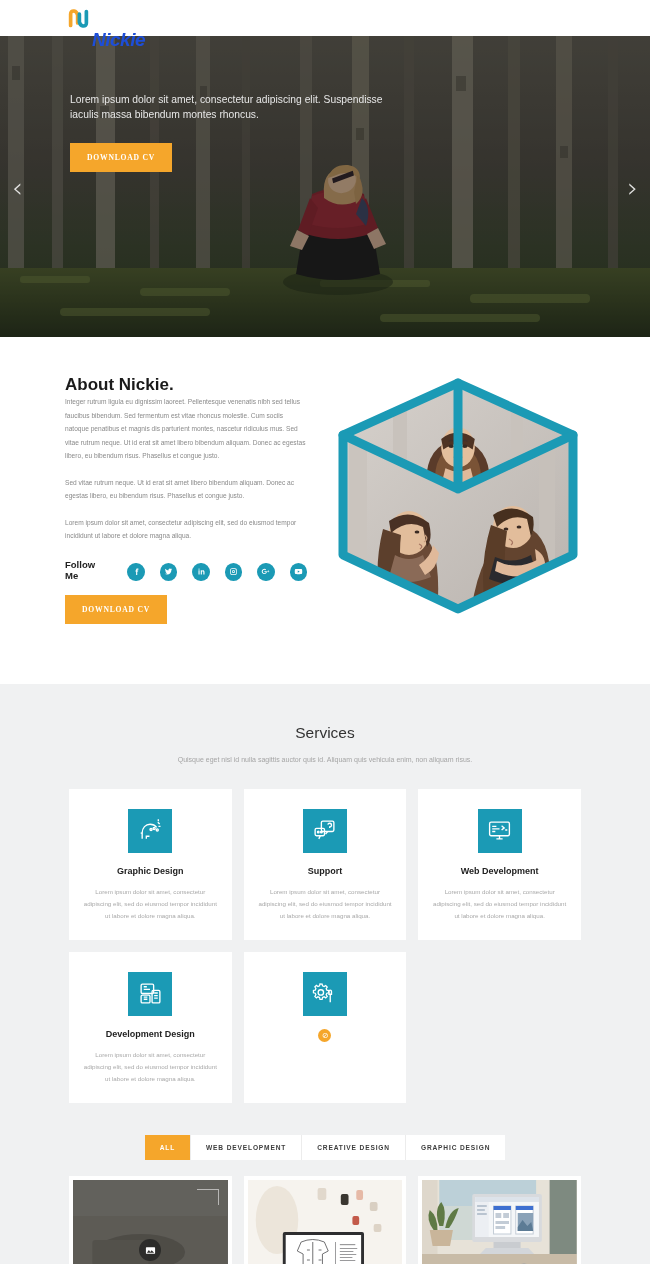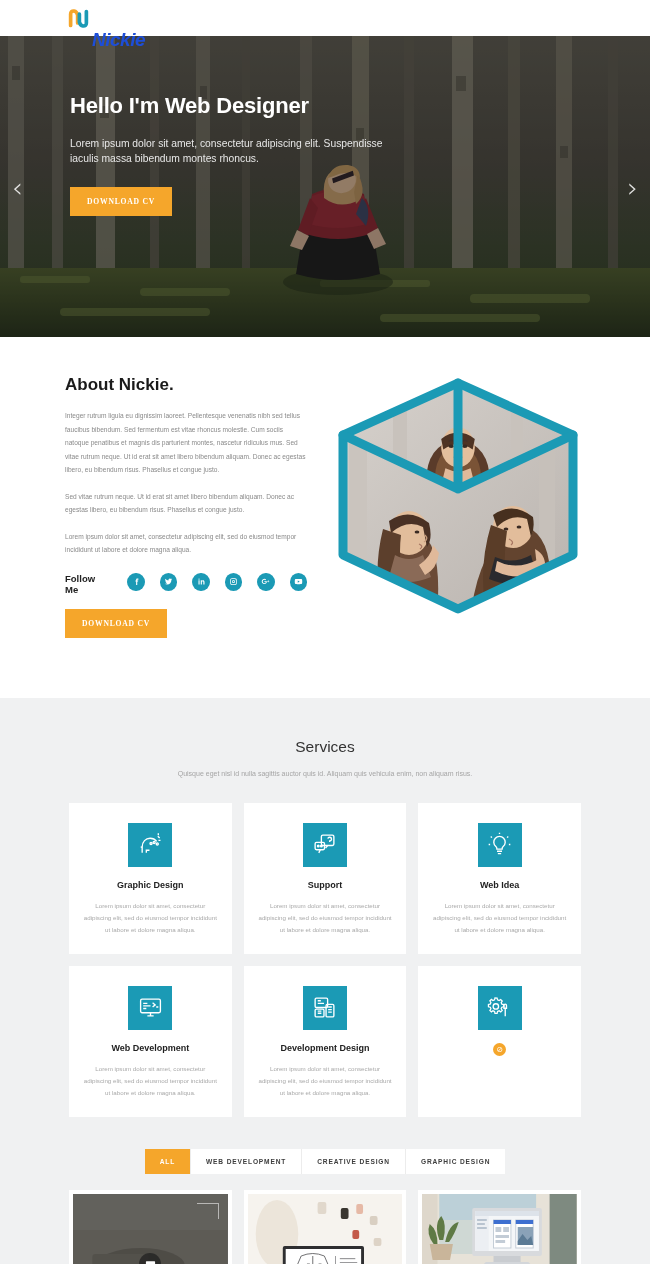--- a/index.html
+++ b/index.html
@@ -51,23 +51,23 @@
     color:#fff; font-size:27px; font-weight:200; cursor:pointer; opacity:.85;
     font-family:"DejaVu Sans", sans-serif;
   }
   .arrow-left { left:12px; }
   .arrow-right { right:12px; }
 
   
   .about { background:#fff; padding:36px 0 60px; position:relative; }
   .about-inner { width:520px; margin:0 auto; display:flex; gap:24px; }
   .about-left { width:242px; padding-top:2px; }
-  .about-title { font-size:17px; font-weight:bold; color:#1a1a1a; margin-bottom:14px; }
+  .about-title { font-size:17px; font-weight:bold; color:#1a1a1a; }
   .about-p { font-size:6.6px; line-height:2.05; color:#8a8a8a; margin-bottom:13px; }
-  .follow-row { display:flex; align-items:flex-start; gap:15px; margin:16px 0 14px; }
+  .follow-row { display:flex; align-items:flex-end; gap:15px; margin:16px 0 14px; }
   .follow-label { font-size:9.5px; font-weight:bold; color:#222; margin-right:3px; }
   .soc {
     width:18px; height:18px; border-radius:50%; background:#1b9ab5; color:#fff;
     display:flex; align-items:center; justify-content:center; cursor:pointer;
   }
   .soc svg { width:9px; height:9px; fill:#fff; }
   .about-right { flex:1; display:flex; align-items:flex-start; justify-content:center; padding-top:4px; }
 
   
   .cube { position:relative; width:250px; height:238px; }
@@ -206,21 +206,20 @@
         <path d="M22 12 L44 9 L44 14 L22 17 Z" fill="#2c2028" transform="rotate(-13 33 13)"></path>
         <path d="M48 10 Q58 30 46 40 L44 28 Z" fill="#bf9560"></path>
         <path d="M52 34 Q62 44 56 62 L46 50 Z" fill="#2b4a6e" opacity="0.85"></path>
       </g>
     </svg>
   </div>
   <div class="hero-overlay"></div>
   <div class="hero-arrow arrow-left">‹</div>
   <div class="hero-arrow arrow-right">›</div>
   <div class="hero-content">
-    <div class="hero-title">Hello I'm Web Designer</div>
     <div class="hero-sub">Lorem ipsum dolor sit amet, consectetur adipiscing elit. Suspendisse iaculis massa bibendum montes rhoncus.</div>
     <div class="btn-cv">DOWNLOAD CV</div>
   </div>
 </div>
 
 <div class="about">
   <div class="about-inner">
     <div class="about-left">
       <div class="about-title">About Nickie.</div>
       <div class="about-p">Integer rutrum ligula eu dignissim laoreet. Pellentesque venenatis nibh sed tellus faucibus bibendum. Sed fermentum est vitae rhoncus molestie. Cum sociis natoque penatibus et magnis dis parturient montes, nascetur ridiculus mus. Sed vitae rutrum neque. Ut id erat sit amet libero bibendum aliquam. Donec ac egestas libero, eu bibendum risus. Phasellus et congue justo.</div>
@@ -372,31 +371,20 @@
           <rect x="3" y="10" width="9" height="7" rx="1.3"></rect>
           <path d="M8 17l-1.5 3"></path>
           <circle cx="6" cy="13.5" r=".8" fill="#fff"></circle>
             <circle cx="9" cy="13.5" r=".8" fill="#fff"></circle>
         </svg>
       </div>
       <div class="svc-name">Support</div>
       <div class="svc-desc">Lorem ipsum dolor sit amet, consectetur adipiscing elit, sed do eiusmod tempor incididunt ut labore et dolore magna aliqua.</div>
     </div>
 
-    <div class="svc-card">
-      <div class="svc-icon">
-        <svg viewBox="0 0 24 24" fill="none" stroke="#fff" stroke-width="1.3">
-          <path d="M8.5 14a5.5 5.5 0 1 1 7 0c-.8.7-1 1.5-1 2.4h-5c0-.9-.2-1.7-1-2.4z"></path>
-          <path d="M9.6 18.5h4.8M10.4 20.8h3.2"></path>
-          <path d="M12 2V.6M4.7 5.4L3.6 4.3M19.3 5.4l1.1-1.1M3 12H1.6M22.4 12H21"></path>
-        </svg>
-      </div>
-      <div class="svc-name">Web Idea</div>
-      <div class="svc-desc">Lorem ipsum dolor sit amet, consectetur adipiscing elit, sed do eiusmod tempor incididunt ut labore et dolore magna aliqua.</div>
-    </div>
 
     <div class="svc-card">
       <div class="svc-icon">
         <svg viewBox="0 0 24 24" fill="none" stroke="#fff" stroke-width="1.3">
           <rect x="2.5" y="4" width="19" height="13" rx="1.4"></rect>
           <path d="M9 20h6M12 17v3"></path>
           <path d="M5 8h4M5 10.5h7M5 13h3"></path>
           <path d="M14 7.5l2.5 2-2.5 2M17.5 11.5h2"></path>
         </svg>
       </div>

